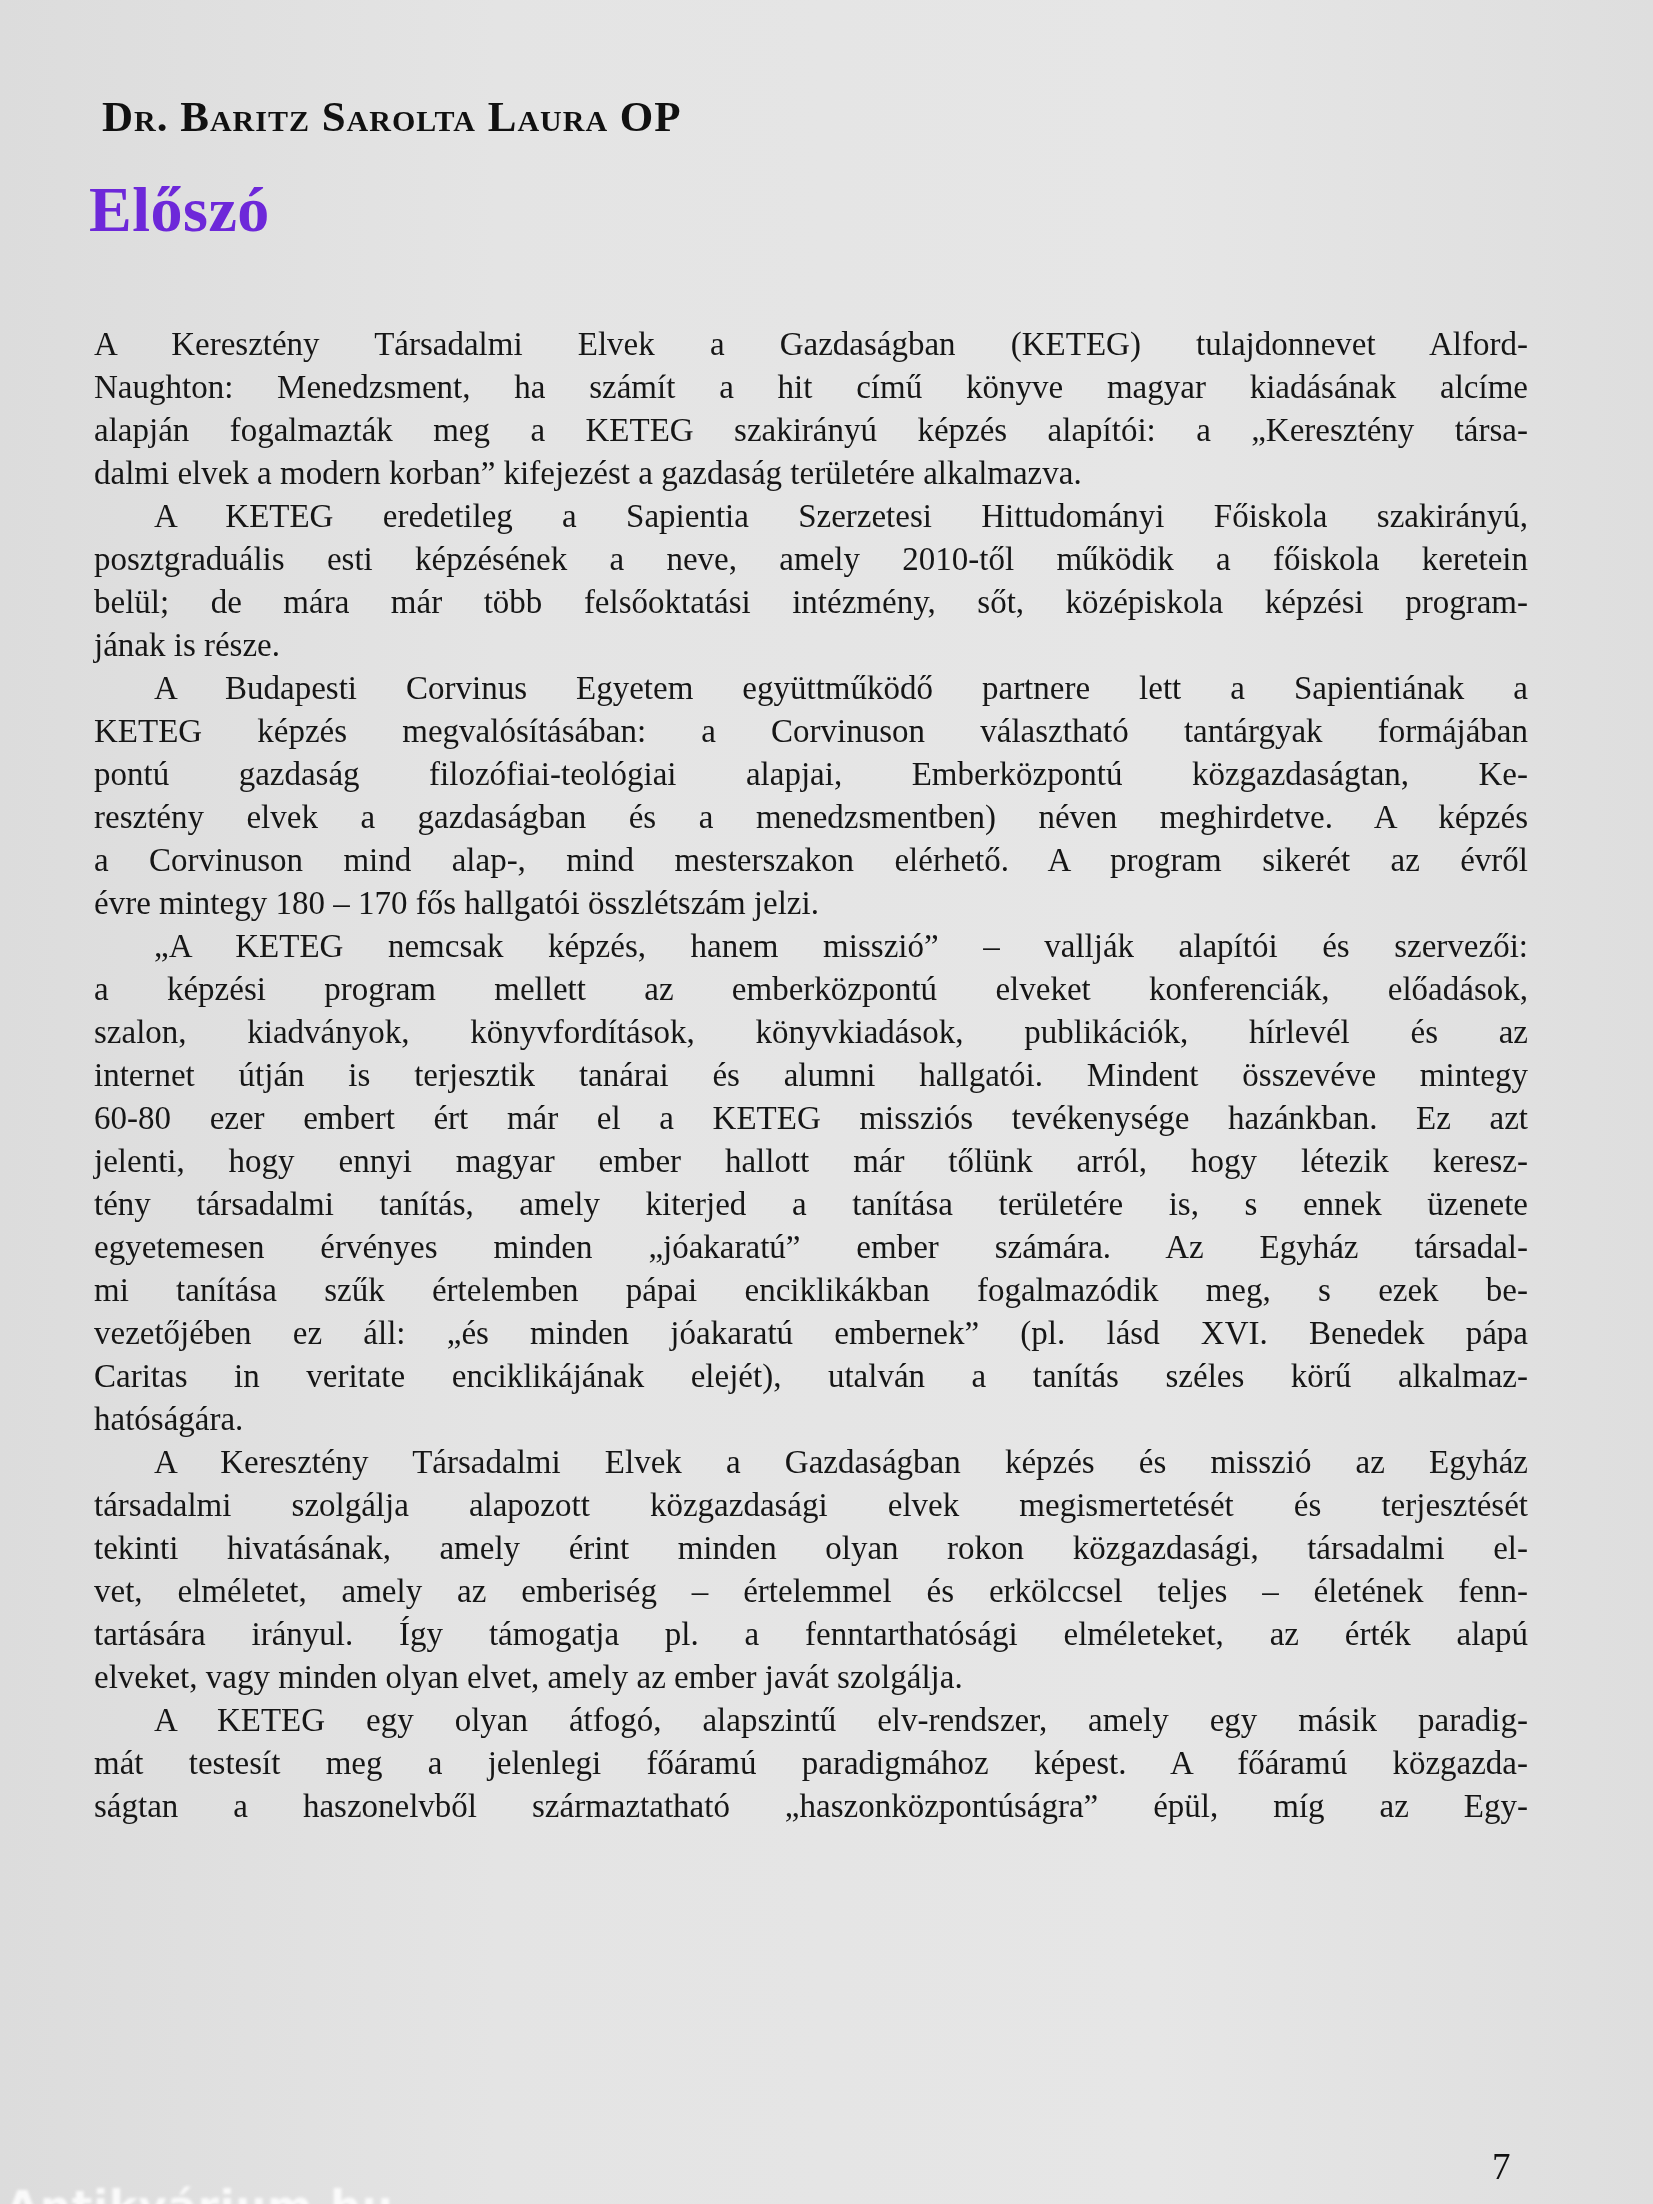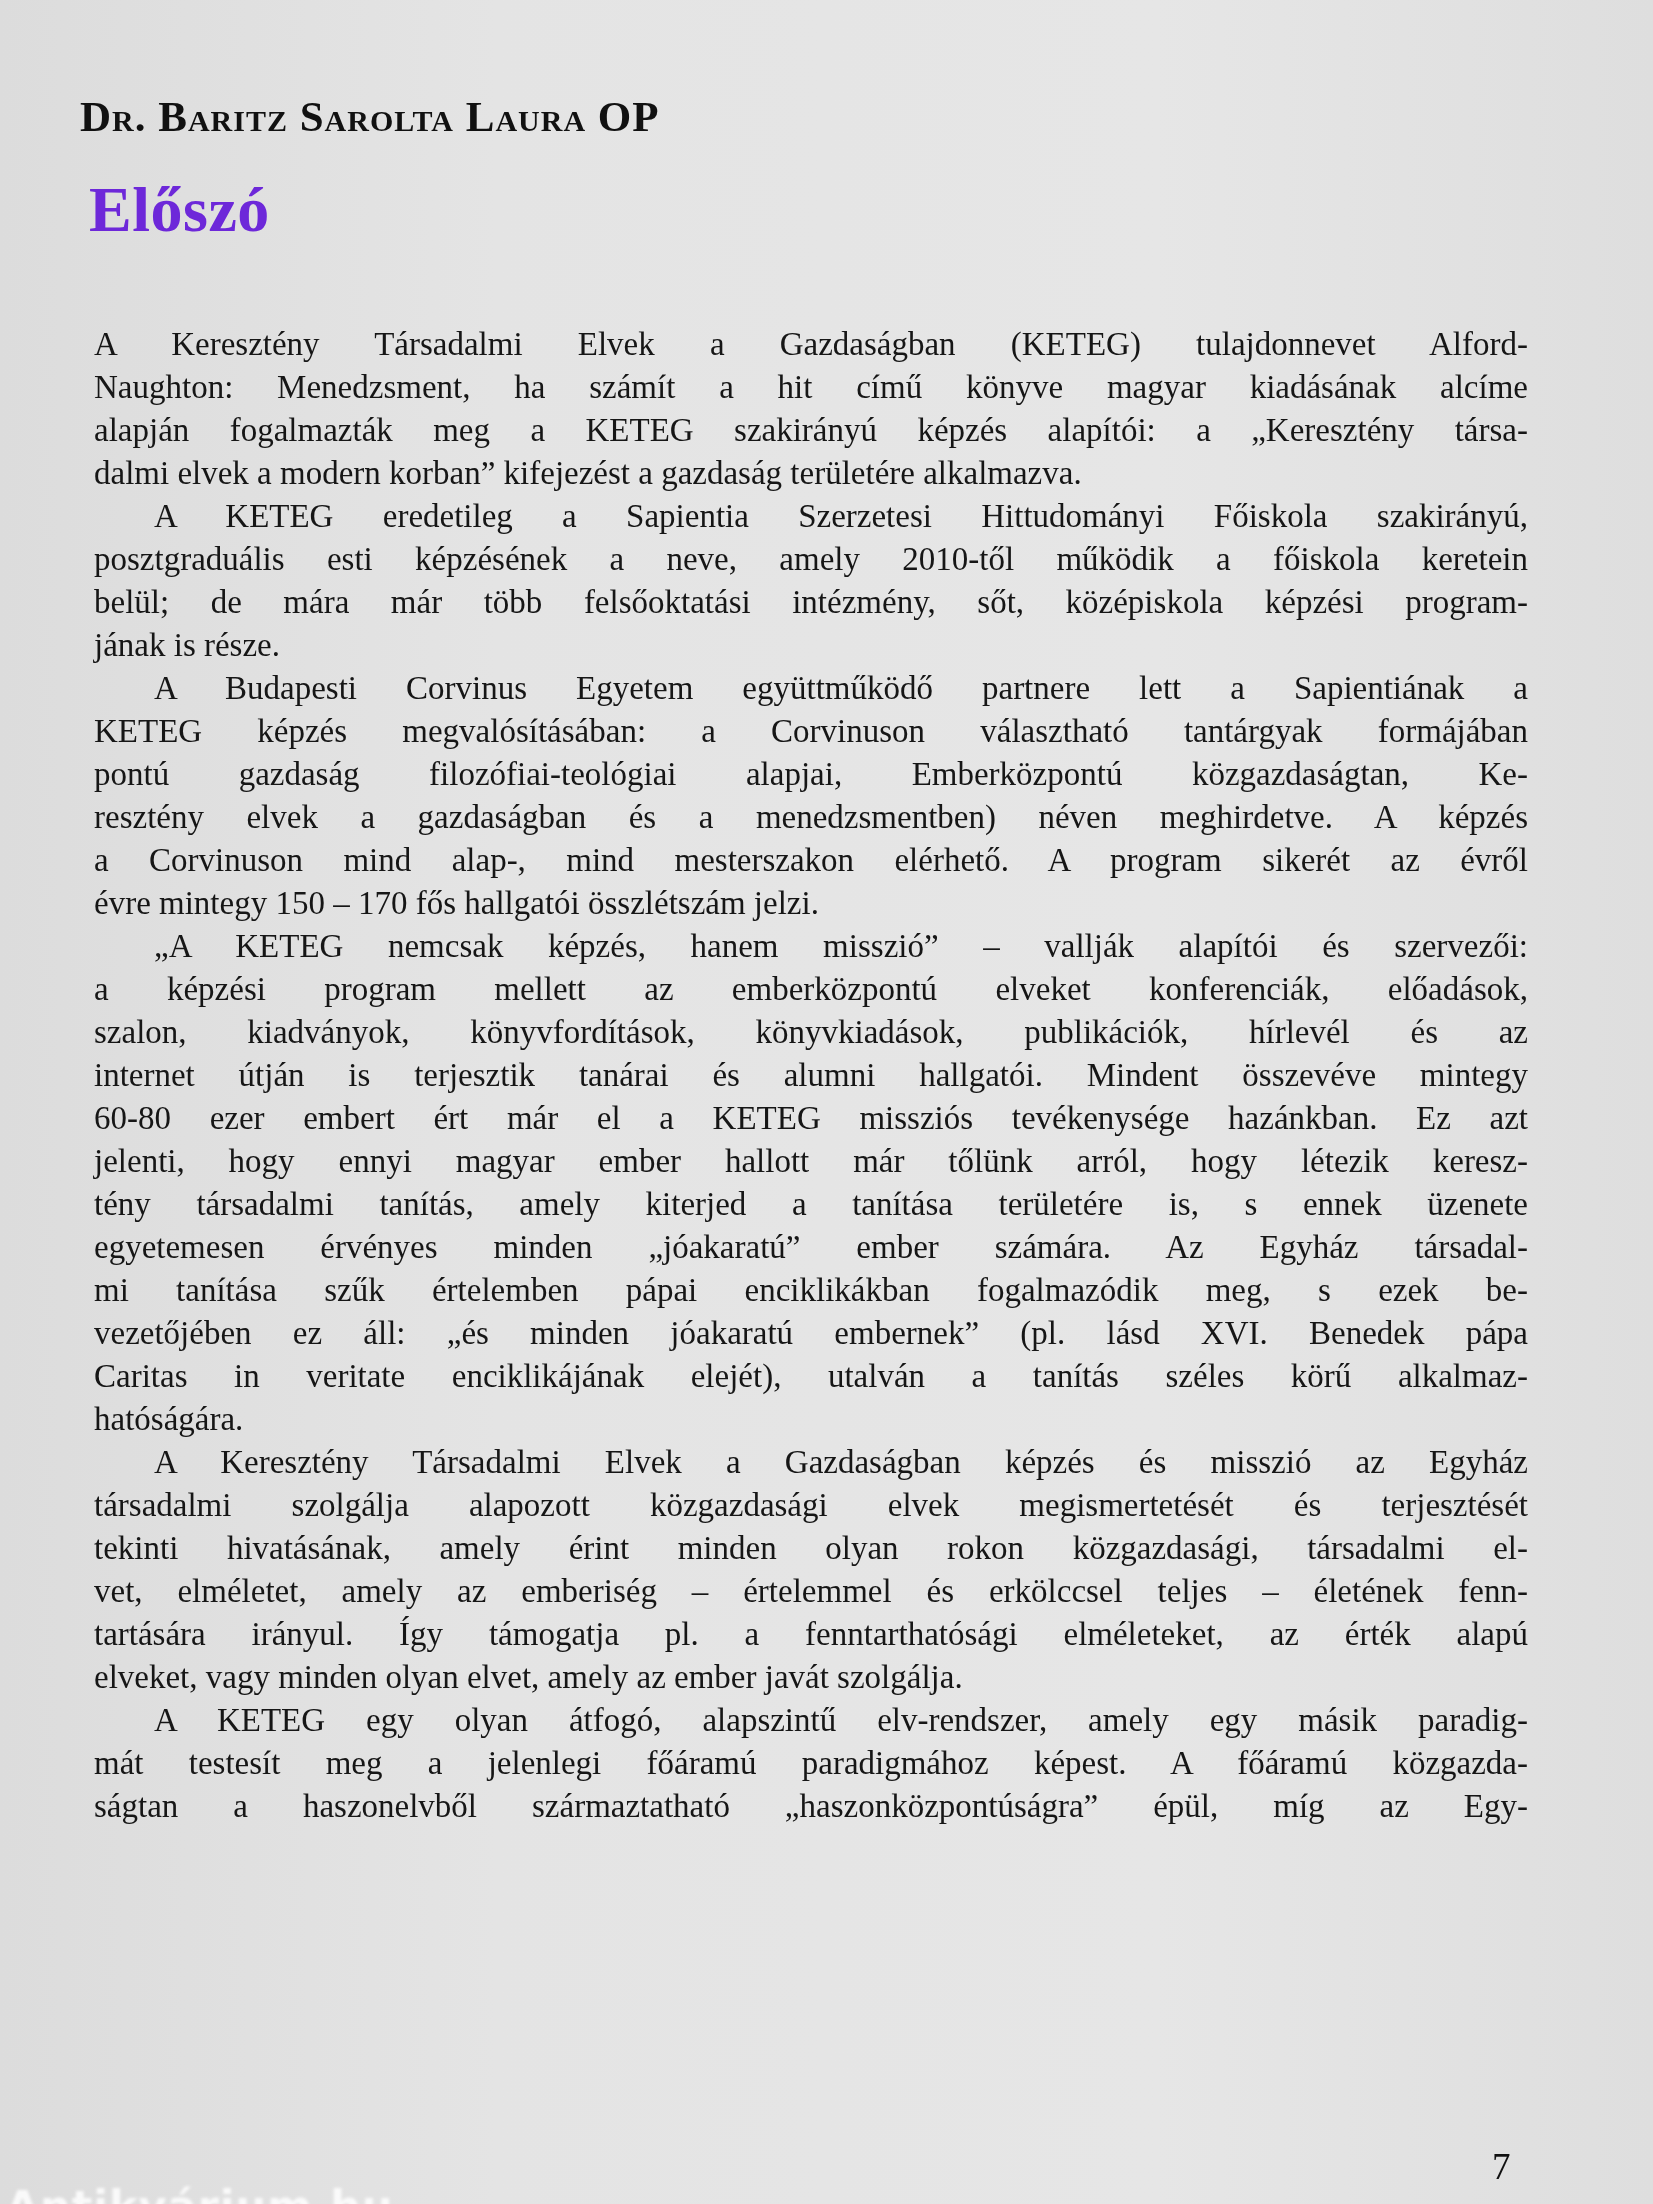--- a/index.html
+++ b/index.html
@@ -5,21 +5,21 @@
   html, body { margin: 0; padding: 0; }
   body {
     width: 1654px; height: 2205px; overflow: hidden;
     background: linear-gradient(90deg, #dcdcdc 0%, #e4e4e4 30%, #e6e6e6 70%, #dedede 100%);
     font-family: "Liberation Serif", "DejaVu Serif", serif;
     color: #161616;
     position: relative;
   }
   .page { position: absolute; left: 0; top: 0; width: 1654px; height: 2205px; }
   .author {
-    position: absolute; left: 80px; top: 92px;
+    position: absolute; left: 102px; top: 92px;
     font-size: 43px; font-variant: small-caps; font-weight: 600;
     letter-spacing: 1px; color: #111;
   }
   .title {
     position: absolute; left: 89px; top: 173px;
     font-size: 64px; font-weight: bold; color: #6d28d9; letter-spacing: 0.5px;
   }
   .body {
     position: absolute; left: 94px; top: 323px; width: 1434px;
     font-size: 33px; line-height: 43px;
@@ -58,21 +58,21 @@
         <span class="line">posztgraduális esti képzésének a neve, amely 2010-től működik a főiskola keretein</span>
         <span class="line">belül; de mára már több felsőoktatási intézmény, sőt, középiskola képzési program-</span>
         <span class="line last">jának is része.</span>
       </p>
       <p>
         <span class="line" style="padding-left: 60px;">A Budapesti Corvinus Egyetem együttműködő partnere lett a Sapientiának a</span>
         <span class="line">KETEG képzés megvalósításában: a Corvinuson választható tantárgyak formájában</span>
         <span class="line">pontú gazdaság filozófiai-teológiai alapjai, Emberközpontú közgazdaságtan, Ke-</span>
         <span class="line">resztény elvek a gazdaságban és a menedzsmentben) néven meghirdetve. A képzés</span>
         <span class="line">a Corvinuson mind alap-, mind mesterszakon elérhető. A program sikerét az évről</span>
-        <span class="line last">évre mintegy 150 – 170 fős hallgatói összlétszám jelzi.</span>
+        <span class="line last">évre mintegy 180 – 170 fős hallgatói összlétszám jelzi.</span>
       </p>
       <p>
         <span class="line" style="padding-left: 60px;">„A KETEG nemcsak képzés, hanem misszió” – vallják alapítói és szervezői:</span>
         <span class="line">a képzési program mellett az emberközpontú elveket konferenciák, előadások,</span>
         <span class="line">szalon, kiadványok, könyvfordítások, könyvkiadások, publikációk, hírlevél és az</span>
         <span class="line">internet útján is terjesztik tanárai és alumni hallgatói. Mindent összevéve mintegy</span>
         <span class="line">60-80 ezer embert ért már el a KETEG missziós tevékenysége hazánkban. Ez azt</span>
         <span class="line">jelenti, hogy ennyi magyar ember hallott már tőlünk arról, hogy létezik keresz-</span>
         <span class="line">tény társadalmi tanítás, amely kiterjed a tanítása területére is, s ennek üzenete</span>
         <span class="line">egyetemesen érvényes minden „jóakaratú” ember számára. Az Egyház társadal-</span>

